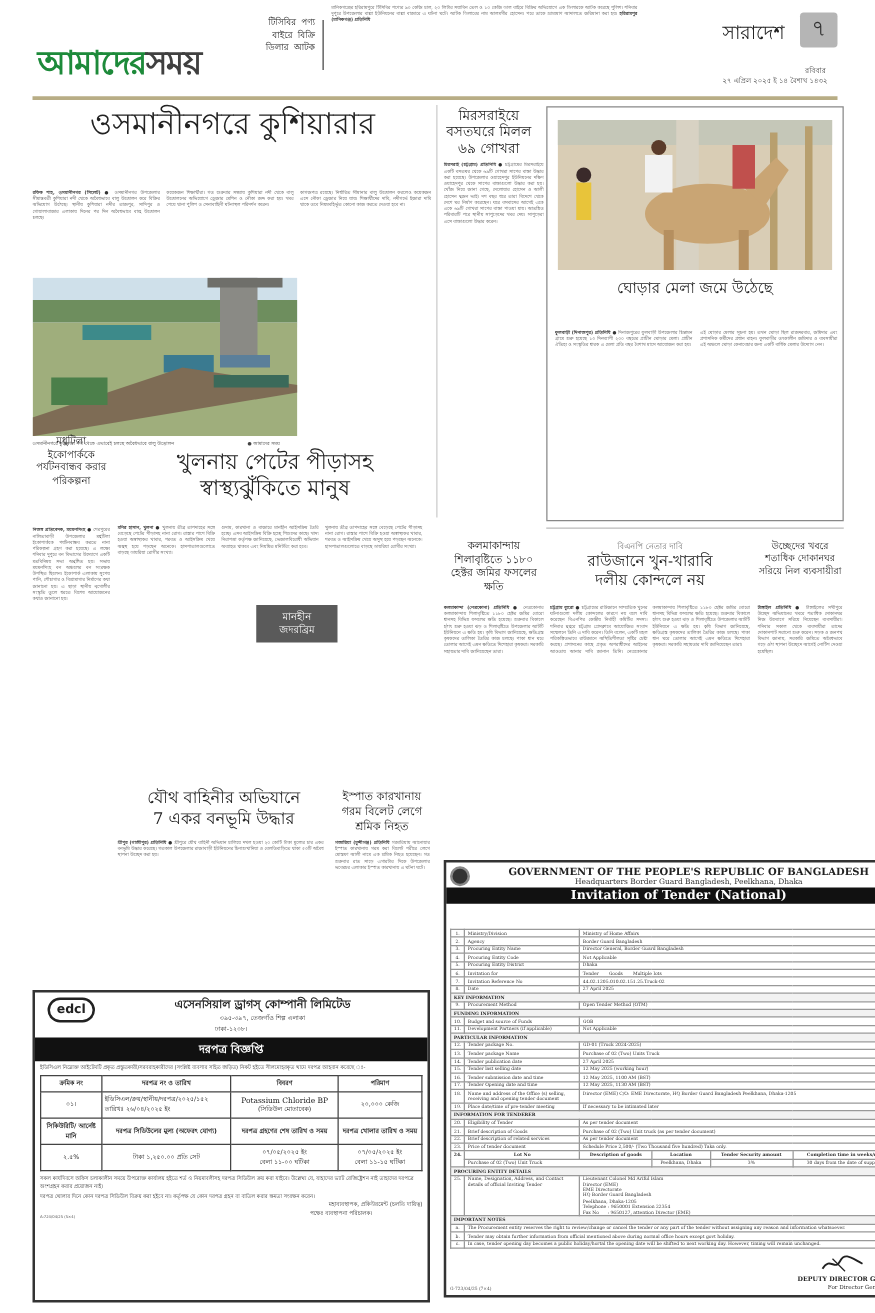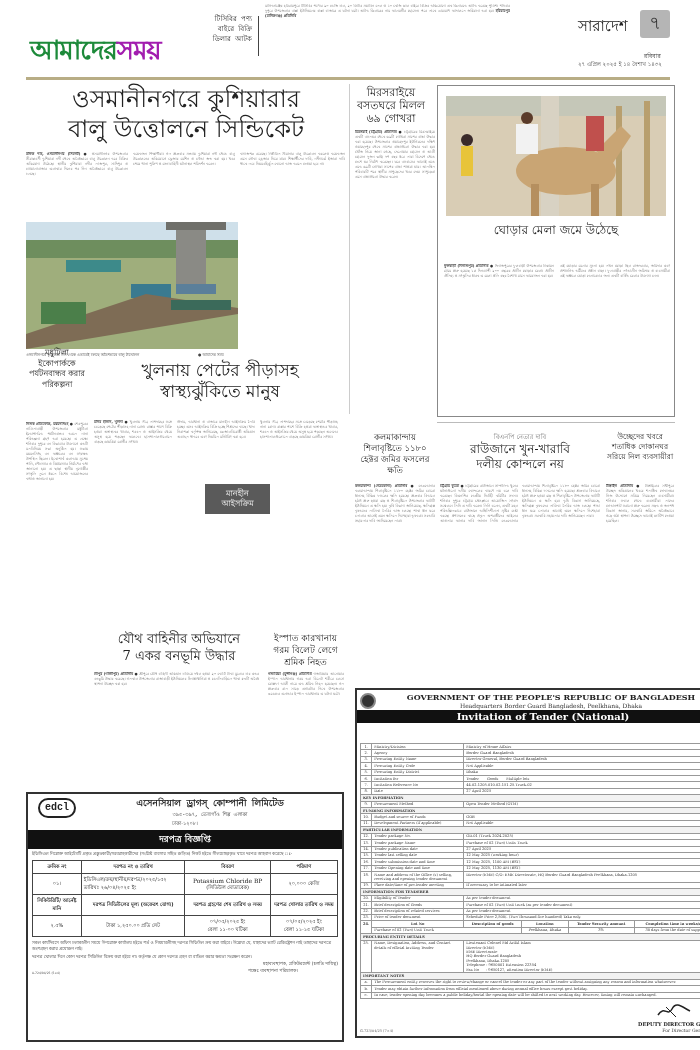--- a/index.html
+++ b/index.html
@@ -4,21 +4,21 @@
 <style>
   * { box-sizing: border-box; margin: 0; padding: 0; }
   html, body { width: 700px; height: 1050px; background: #fff; overflow: hidden; }
   body { font-family: "DejaVu Sans", sans-serif; color: #222; position: relative; }
   .abs { position: absolute; }
   .body-text { font-size: 3.6px; line-height: 5px; color: #555; text-align: justify; overflow: hidden; }
   .rule { background: #b8ad85; height: 3px; }
   .headline { font-family: "DejaVu Serif", serif; text-align: center; color: #222; font-weight: normal; }
   .logo { font-family: "DejaVu Sans", sans-serif; font-weight: bold; font-size: 26px; letter-spacing: -1px; }
   .logo .g { color: #1d8a3a; }
-  .logo .r { color: #a21caf; }
+  .logo .r { color: #404040; }
   .photo { overflow: hidden; }
   .caption { font-size: 3.8px; color: #444; }
   .boxed { border: 1px solid #888; }
   table { border-collapse: collapse; width: 100%; }
   .ad-table td, .ad-table th { border: 1px solid #444; font-size: 5px; text-align: center; padding: 2px; color: #222; }
   .tender-table td { border: 1px solid #999; font-family: "DejaVu Serif", serif; font-size: 3.6px; padding: 0.5px 2px; color: #333; vertical-align: top; line-height: 4.4px; }
   .tender-table td.num { width: 10px; text-align: center; }
   .tender-table td.lbl { width: 92px; }
   .tender-table tr.sec td { font-weight: bold; background: #f2f2f2; }
   .banner-black { background: #111; color: #fff; text-align: center; }
@@ -40,21 +40,20 @@
   <div class="abs" style="left:640px;top:10px;width:30px;height:28px;background:#b5b5b5;border-radius:3px;display:flex;align-items:center;justify-content:center;">
     <span style="font-size:18px;color:#333;">৭</span>
   </div>
   <div class="abs" style="left:644px;top:51px;font-size:6px;color:#444;">রবিবার</div>
   <div class="abs" style="left:578px;top:61px;font-size:5.5px;color:#444;white-space:nowrap;">২৭ এপ্রিল ২০২৫ ই ১৪ বৈশাখ ১৪৩২</div>
 </div>
 <div class="abs rule" style="left:26px;top:77px;width:644px;"></div>
 
 <div class="abs headline" style="left:26px;top:84px;width:320px;font-size:24px;line-height:30px;">
   <div>ওসমানীনগরে কুশিয়ারার</div>
-  <div>বালু উত্তোলনে সিন্ডিকেট</div>
 </div>
 <div class="abs body-text" style="left:26px;top:152px;width:102px;height:68px;">
   <b style="color:#333;">রফিক শাহ, ওসমানীনগর (সিলেট) ●</b>
   <span>ওসমানীনগর উপজেলার সীমান্তবর্তী কুশিয়ারা নদী থেকে অবৈধভাবে বালু উত্তোলন করে বিক্রির অভিযোগ উঠেছে। স্থানীয় কুশিয়ারা নদীর তাজপুর, সাদিপুর ও গোয়ালাবাজার এলাকায় দিনের পর দিন অবৈধভাবে বালু উত্তোলন চলছে।</span>
 </div>
 <div class="abs body-text" style="left:133px;top:152px;width:102px;height:68px;">কয়েকজন শিক্ষার্থীরা। গত শুক্রবার সন্ধ্যায় কুশিয়ারা নদী থেকে বালু উত্তোলনের অভিযোগে ড্রেজার মেশিন ও নৌকা জব্দ করা হয়। খবর পেয়ে থানা পুলিশ ও সেনাবাহিনী ঘটনাস্থল পরিদর্শন করেন।</div>
 <div class="abs body-text" style="left:240px;top:152px;width:105px;height:200px;">কাগজপত্র রয়েছে। নির্ধারিত সীমানার বালু উত্তোলন করলেও কয়েকজন এসে নৌকা ড্রেজার নিয়ে যায়। শিক্ষার্থীদের দাবি, নদীগর্ভে ইজারা দাবি থাকে তবে নিয়মবহির্ভূত কোনো কাজ করতে দেওয়া হবে না।</div>
 <div class="abs photo" style="left:26px;top:222px;width:212px;height:127px;">
   <svg width="212" height="127" viewBox="0 0 212 127">
     <rect width="212" height="40" fill="#cfe0ea"></rect>
@@ -117,21 +116,21 @@
   <b style="color:#333;">নিজস্ব প্রতিবেদক, ময়মনসিংহ ●</b>
   <span>শেরপুরের নালিতাবাড়ী উপজেলার মধুটিলা ইকোপার্ককে পর্যটনবান্ধব করতে নানা পরিকল্পনা গ্রহণ করা হয়েছে। এ লক্ষ্যে শনিবার দুপুরে বন বিভাগের উদ্যোগে একটি মতবিনিময় সভা অনুষ্ঠিত হয়। সভায় ময়মনসিংহ বন অঞ্চলের বন সংরক্ষক উপস্থিত ছিলেন। ইকোপার্ক এলাকায় সুপেয় পানি, শৌচাগার ও বিশ্রামাগার নির্মাণের কথা জানানো হয়। এ ছাড়া স্থানীয় নৃগোষ্ঠীর সংস্কৃতি তুলে ধরতে বিশেষ আয়োজনের কথাও জানানো হয়।</span>
 </div>
 <div class="abs body-text" style="left:94px;top:420px;width:78px;height:190px;">
   <b style="color:#333;">মনির হাসান, খুলনা ●</b>
   <span>খুলনায় তীব্র তাপদাহের সঙ্গে বেড়েছে পেটের পীড়াসহ নানা রোগ। রাস্তার পাশে বিক্রি হওয়া অস্বাস্থ্যকর খাবার, শরবত ও আইসক্রিম খেয়ে অসুস্থ হয়ে পড়ছেন অনেকে। হাসপাতালগুলোতে বাড়ছে ডায়রিয়া রোগীর সংখ্যা।</span>
 </div>
 <div class="abs body-text" style="left:177px;top:420px;width:78px;height:190px;">গুদাম, কারখানা ও বাজারে মানহীন আইসক্রিম তৈরি হচ্ছে। এসব আইসক্রিম বিক্রি হচ্ছে শিশুদের কাছে। খাদ্য নিরাপত্তা কর্তৃপক্ষ জানিয়েছে, ভেজালবিরোধী অভিযান অব্যাহত থাকবে এবং নিয়মিত মনিটরিং করা হবে।</div>
 <div class="abs body-text" style="left:260px;top:420px;width:78px;height:190px;">খুলনায় তীব্র তাপদাহের সঙ্গে বেড়েছে পেটের পীড়াসহ নানা রোগ। রাস্তার পাশে বিক্রি হওয়া অস্বাস্থ্যকর খাবার, শরবত ও আইসক্রিম খেয়ে অসুস্থ হয়ে পড়ছেন অনেকে। হাসপাতালগুলোতে বাড়ছে ডায়রিয়া রোগীর সংখ্যা।</div>
 <div class="abs" style="left:205px;top:484px;width:65px;height:30px;background:#5a5a5a;display:flex;align-items:center;justify-content:center;text-align:center;">
-  <span style="color:#fff;font-size:8px;line-height:10px;width:40px;">মানহীন আইসক্রিম</span>
+  <span style="color:#fff;font-size:8px;line-height:10px;width:40px;">মানহীন জদরব্রিম</span>
 </div>
 
 <div class="abs headline" style="left:94px;top:630px;width:170px;font-size:13px;line-height:17px;">
   <div>যৌথ বাহিনীর অভিযানে</div>
   <div>7 একর বনভূমি উদ্ধার</div>
 </div>
 <div class="abs body-text" style="left:94px;top:672px;width:165px;height:110px;">
   <b style="color:#333;">শ্রীপুর (গাজীপুর) প্রতিনিধি ●</b>
   <span>শ্রীপুরে যৌথ বাহিনী অভিযান চালিয়ে দখল হওয়া ২০ কোটি টাকা মূল্যের চার একর বনভূমি উদ্ধার করেছে। গতকাল উপজেলার রাজাবাড়ী ইউনিয়নের চিনাশুখানিয়া ও বেলতিবাড়িতে থাকা ৫৩টি অবৈধ স্থাপনা উচ্ছেদ করা হয়।</span>
 </div>
@@ -157,21 +156,21 @@
   <span>চট্টগ্রামের রাউজানে সাম্প্রতিক খুনের ঘটনাগুলো দলীয় কোন্দলের কারণে নয় বলে দাবি করেছেন বিএনপির কেন্দ্রীয় নির্বাহী কমিটির সদস্য। শনিবার দুপুরে চট্টগ্রাম প্রেসক্লাবে আয়োজিত সংবাদ সম্মেলনে তিনি এ দাবি করেন। তিনি বলেন, একটি মহল পরিকল্পিতভাবে রাউজানে অস্থিতিশীলতা সৃষ্টির চেষ্টা করছে। প্রশাসনের কাছে প্রকৃত অপরাধীদের আইনের আওতায় আনার দাবি জানান তিনি।</span>
   <span>নেত্রকোনার কলমাকান্দায় শিলাবৃষ্টিতে ১১৮০ হেক্টর জমির বোরো ধানসহ বিভিন্ন ফসলের ক্ষতি হয়েছে। শুক্রবার বিকালে হঠাৎ শুরু হওয়া ঝড় ও শিলাবৃষ্টিতে উপজেলার আটটি ইউনিয়নে এ ক্ষতি হয়। কৃষি বিভাগ জানিয়েছে, ক্ষতিগ্রস্ত কৃষকদের তালিকা তৈরির কাজ চলছে। পাকা ধান ঘরে তোলার আগেই এমন ক্ষতিতে দিশেহারা কৃষকরা। সরকারি সহায়তার দাবি জানিয়েছেন তারা।</span>
 </div>
 <div class="abs headline" style="left:606px;top:432px;width:68px;font-size:7.5px;line-height:10px;">উচ্ছেদের খবরে শতাধিক দোকানঘর সরিয়ে নিল ব্যবসায়ীরা</div>
 <div class="abs body-text" style="left:606px;top:484px;width:68px;height:200px;">
   <b style="color:#333;">টাঙ্গাইল প্রতিনিধি ●</b>
   <span>টাঙ্গাইলের সখীপুরে উচ্ছেদ অভিযানের খবরে শতাধিক দোকানঘর নিজ উদ্যোগে সরিয়ে নিয়েছেন ব্যবসায়ীরা। শনিবার সকাল থেকে ব্যবসায়ীরা তাদের দোকানপাট সরানো শুরু করেন। সড়ক ও জনপথ বিভাগ জানায়, সরকারি জমিতে অবৈধভাবে গড়ে ওঠা স্থাপনা উচ্ছেদে আগেই নোটিশ দেওয়া হয়েছিল।</span>
 </div>
 
 <div class="abs" style="left:26px;top:792px;width:318px;height:250px;border:2px solid #333;padding:2px 4px;">
-  <div style="display:flex;align-items:center;gap:6px;margin-left:6px;font-family:Liberation Mono, monospace;">
+  <div style="display:flex;align-items:center;gap:6px;margin-left:6px;">
     <div style="width:38px;height:20px;border:2px solid #222;border-radius:10px;display:flex;align-items:center;justify-content:center;">
       <span style="font-size:10px;font-weight:bold;color:#222;">edcl</span>
     </div>
     <div style="text-align:center;flex:1;">
       <div style="font-size:9px;font-weight:bold;color:#222;">এসেনসিয়াল ড্রাগস্ কোম্পানী লিমিটেড</div>
       <div style="font-size:5px;color:#333;">৩৯৫-৩৯৭, তেজগাঁও শিল্প এলাকা</div>
     </div>
   </div>
   <div style="font-size:5px;color:#333;text-align:center;margin-top:1px;">ঢাকা-১২০৮।</div>
   <div class="banner-black" style="font-size:9px;padding:2px 10px;margin:2px -4px;font-weight:bold;">দরপত্র বিজ্ঞপ্তি</div>

